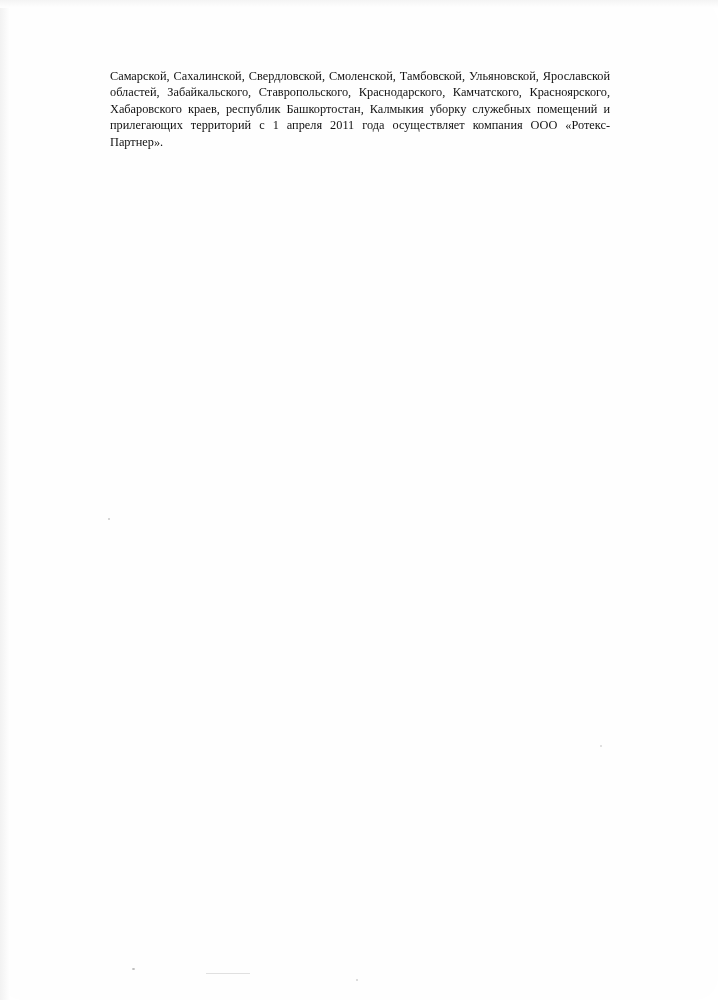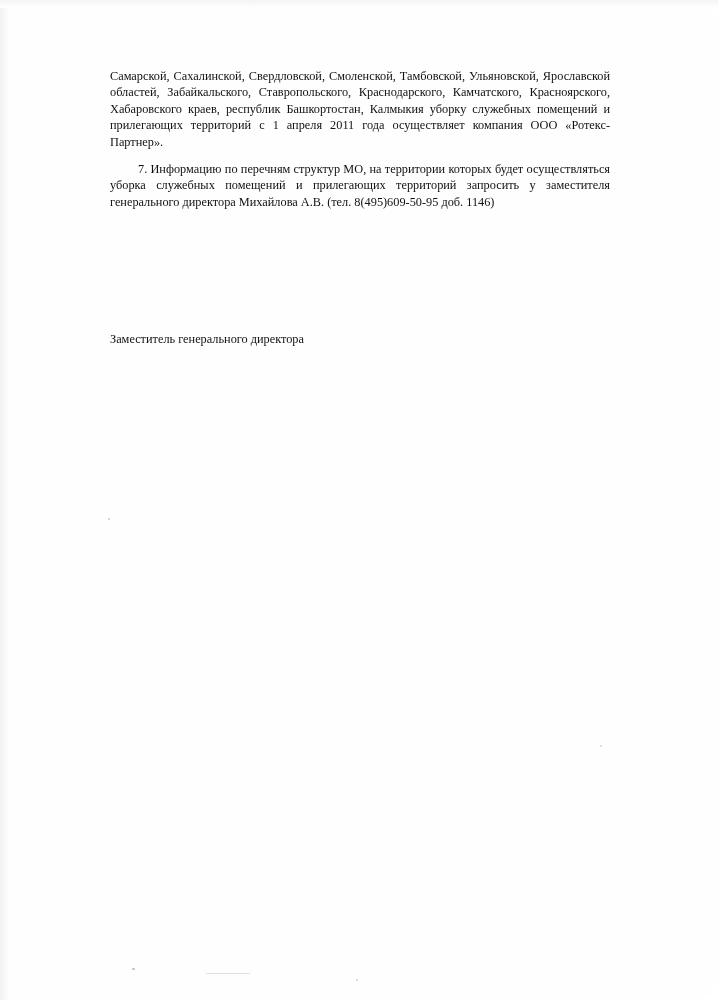--- a/index.html
+++ b/index.html
@@ -103,25 +103,23 @@
 </style>
 </head>
 <body>
 
 <div class="page">
   <div class="edge-shadow-left"></div>
   <div class="edge-shadow-top"></div>
 
   <div class="content">
     <p class="para">Самарской, Сахалинской, Свердловской, Смоленской, Тамбовской, Ульяновской, Ярославской областей, Забайкальского, Ставропольского, Краснодарского, Камчатского, Красноярского, Хабаровского краев, республик Башкортостан, Калмыкия уборку служебных помещений и прилегающих территорий с 1 апреля 2011 года осуществляет компания ООО «Ротекс-Партнер».</p>
-    <p class="para indent">7. Информацию по перечням структур МО, на территории которых будет осуществляться уборка служебных помещений и прилегающих территорий запросить у заместителя генерального директора Михайлова А.В. (тел. 8(495)609-50-95 доб. 1146)</p>
   </div>
 
   <div class="sign-block">
-    <div class="sign-line1">Заместитель генерального директора</div>
   </div>
 
   <span class="speck s1"></span>
   <span class="speck s2"></span>
   <span class="speck s3"></span>
   <span class="speck s4"></span>
   <span class="speck s5"></span>
 </div>
 
 </body></html>

